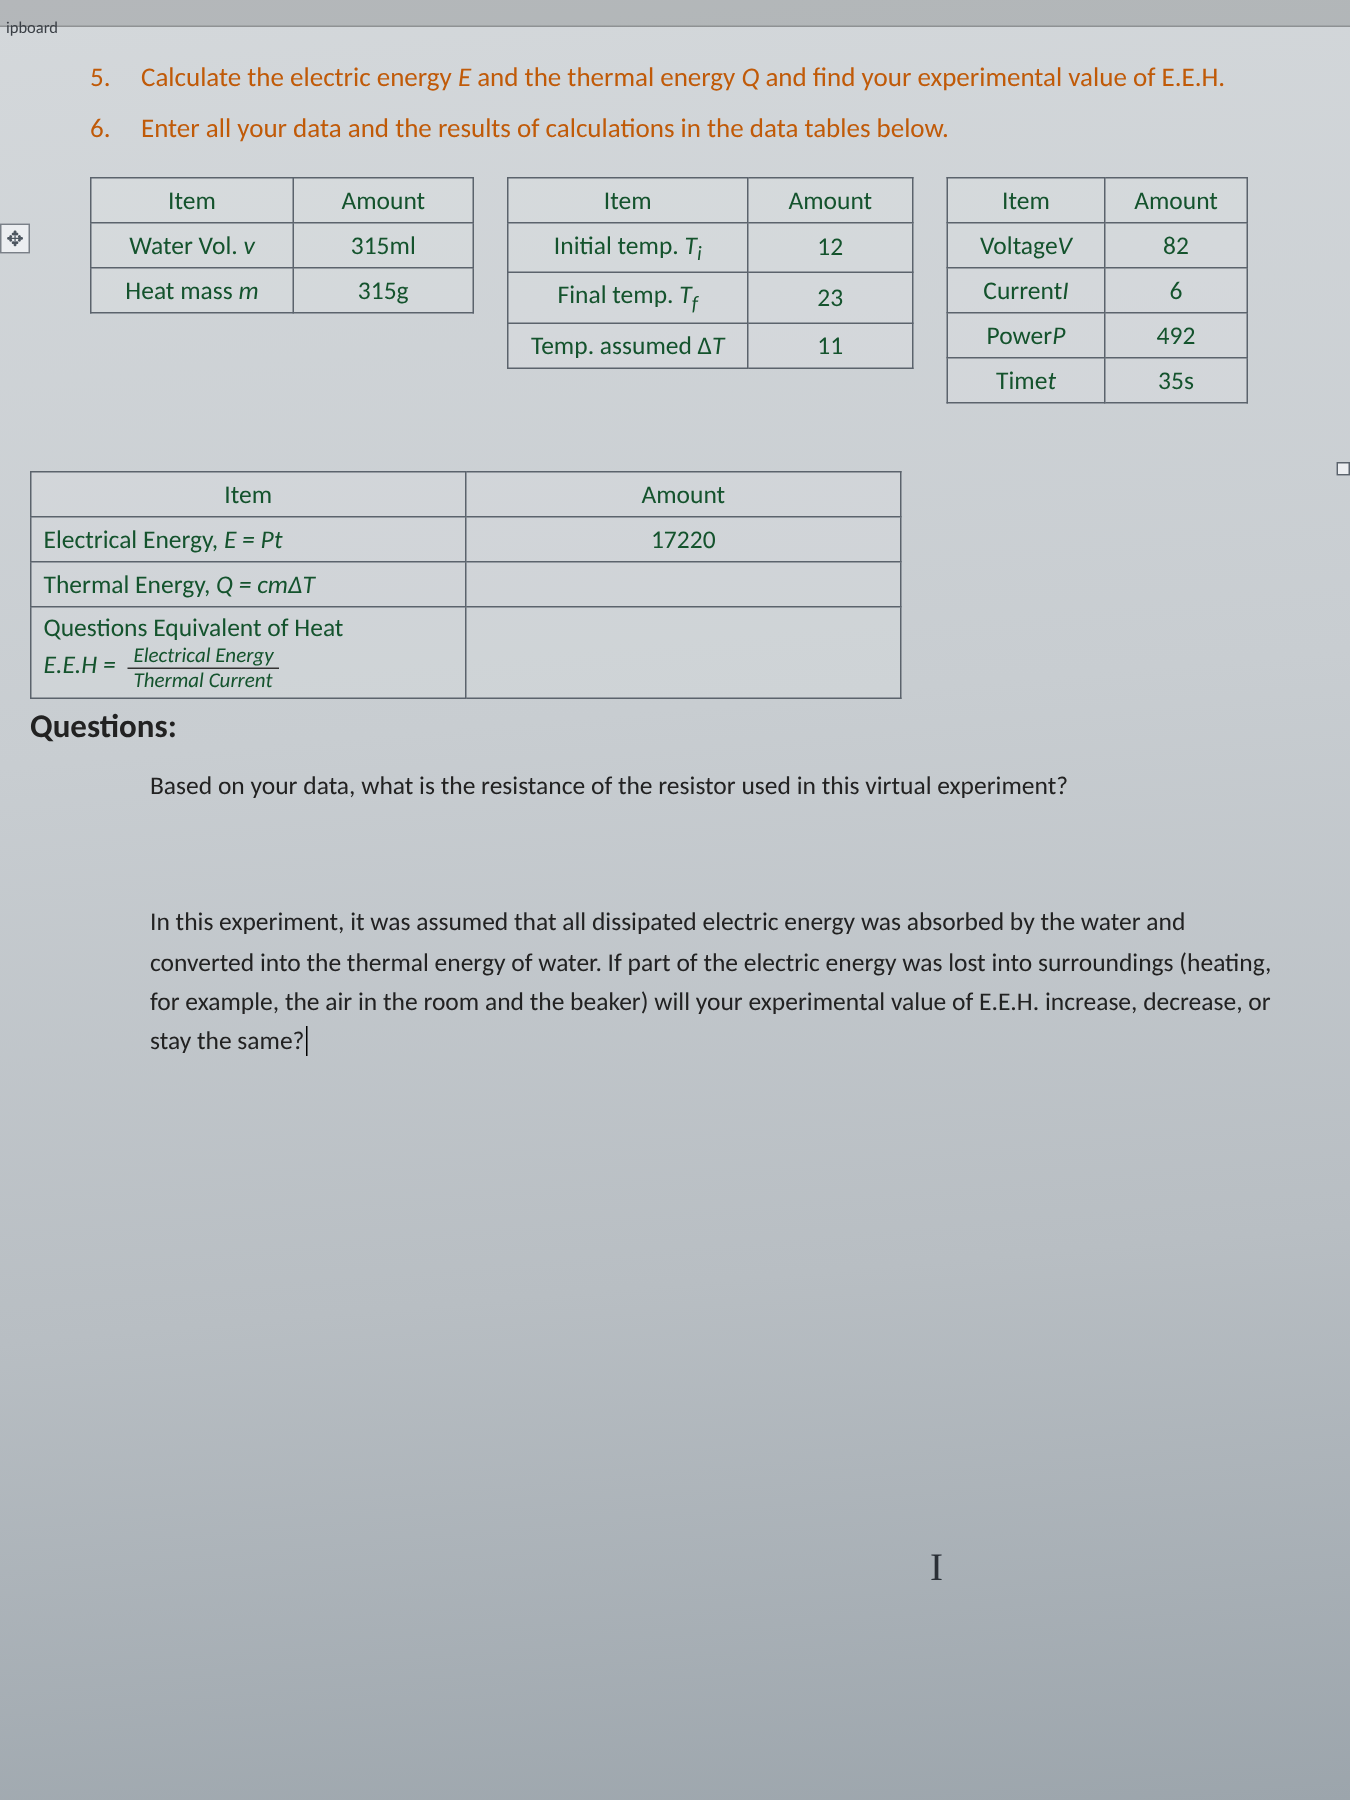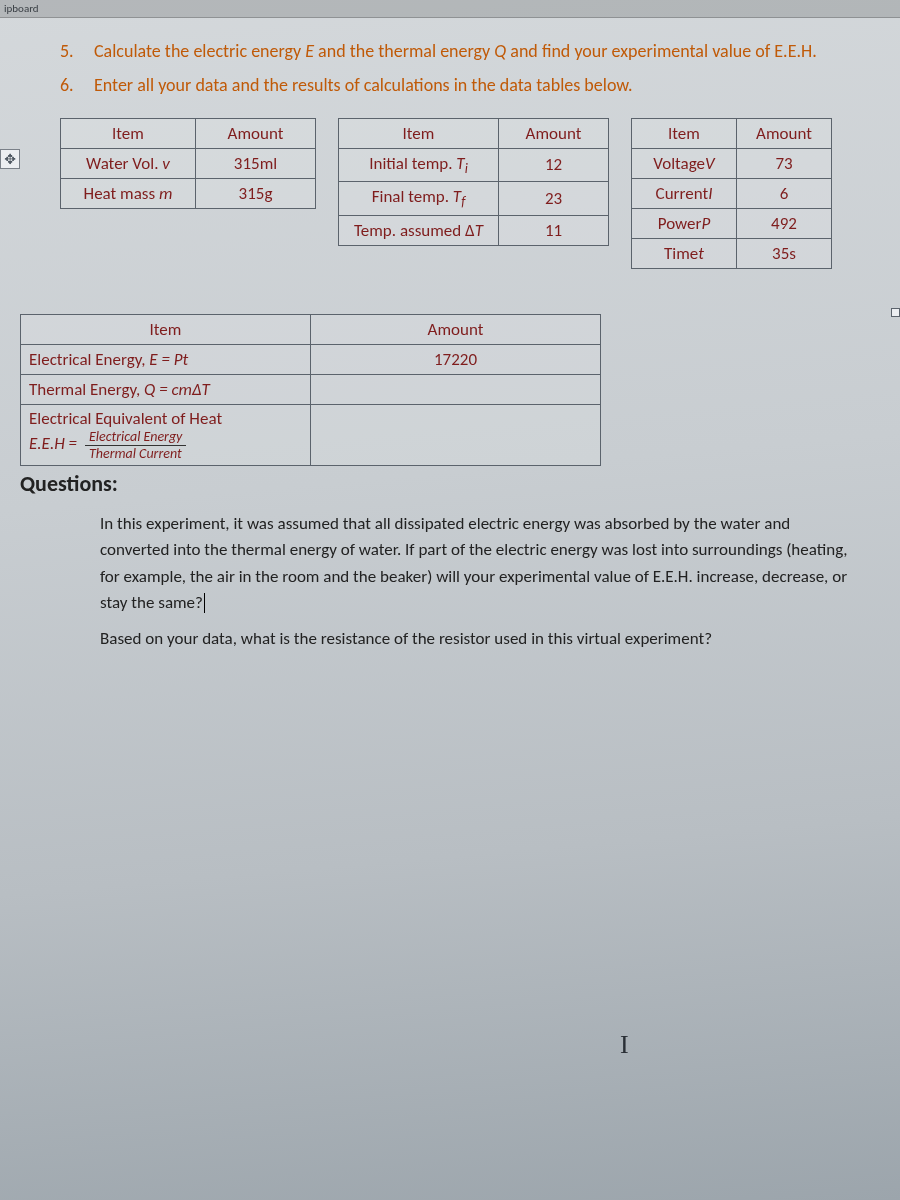--- a/index.html
+++ b/index.html
@@ -56,21 +56,21 @@
     }
     table {
       border-collapse: collapse;
       background: rgba(255,255,255,0.12);
     }
     td {
       border: 1px solid #5b636c;
       padding: 4px 8px;
       font-size: 17px;
       text-align: center;
-      color: #7f1d1d;
+      color: #14532d;
       height: 30px;
       vertical-align: middle;
     }
     .t1 td.col-item { width: 135px; }
     .t1 td.col-amt  { width: 120px; }
     .t2 td.col-item { width: 160px; }
     .t2 td.col-amt  { width: 110px; }
     .t3 td.col-item { width: 105px; }
     .t3 td.col-amt  { width: 95px; }
     .sub { font-style: italic; font-size: 0.8em; vertical-align: sub; }
@@ -119,21 +119,21 @@
       position: absolute;
       right: 0;
       top: 308px;
       width: 9px;
       height: 9px;
       border: 1px solid #5b636c;
       background: #eceef1;
     }
     .label-top {
       position: absolute;
-      left: 0; top: 2px;
+      left: 0; top: 12px;
       font-size: 11px;
       color: #3a3f45;
       padding-left: 4px;
     }
   </style>
 </head>
 <body>
 
 <div class="top-bar">
   <span class="label-top">ipboard</span>
@@ -199,21 +199,21 @@
       </table>
 
     <table class="t3">
       <tbody>
           <tr>
         <td class="col-item">Item</td>
         <td class="col-amt">Amount</td>
       </tr>
       <tr>
         <td class="col-item"><span>Voltage</span><span class="italic">V</span></td>
-        <td class="col-amt">73</td>
+        <td class="col-amt">82</td>
       </tr>
       <tr>
         <td class="col-item"><span>Current</span><span class="italic">I</span></td>
         <td class="col-amt">6</td>
       </tr>
       <tr>
         <td class="col-item"><span>Power</span><span class="italic">P</span></td>
         <td class="col-amt">492</td>
       </tr>
       <tr>
@@ -236,35 +236,35 @@
     <tr>
       <td class="col-item"><span>Electrical Energy, </span><span class="italic">E = Pt</span></td>
       <td class="col-amt">17220</td>
     </tr>
     <tr>
       <td class="col-item"><span>Thermal Energy, </span><span class="italic">Q = cmΔT</span></td>
       <td class="col-amt"></td>
     </tr>
     <tr>
       <td class="col-item" style="line-height:1.2;">
-        <span>Electrical Equivalent of Heat</span><br>
+        <span>Questions Equivalent of Heat</span><br>
         <span class="italic">E.E.H =</span>
         <span class="frac">
           <div class="top">Electrical Energy</div>
           <div class="bot">Thermal Current</div>
         </span>
       </td>
       <td class="col-amt"></td>
     </tr>
   </tbody>
     </table>
 
   <div class="questions-hdr" style="margin-left:-40px;">Questions:</div>
 
+  <p class="question">Based on your data, what is the resistance of the resistor used in this virtual experiment?</p>
+
   <p class="question" style="margin-bottom:10px;">
     <span>In this experiment, it was assumed that all dissipated electric energy was absorbed by the water and converted into the thermal energy of water. If part of the electric energy was lost into surroundings (heating, for example, the air in the room and the beaker) will your experimental value of E.E.H. increase, decrease, or stay the same?</span><span class="cursor"></span>
   </p>
 
-  <p class="question">Based on your data, what is the resistance of the resistor used in this virtual experiment?</p>
-
 </div>
 
 <div class="text-cursor">I</div>
 
 </body></html>

